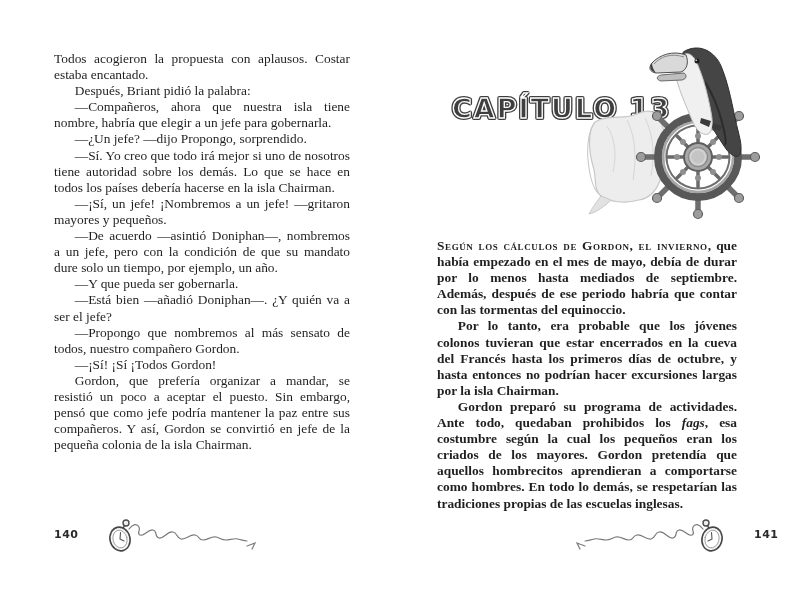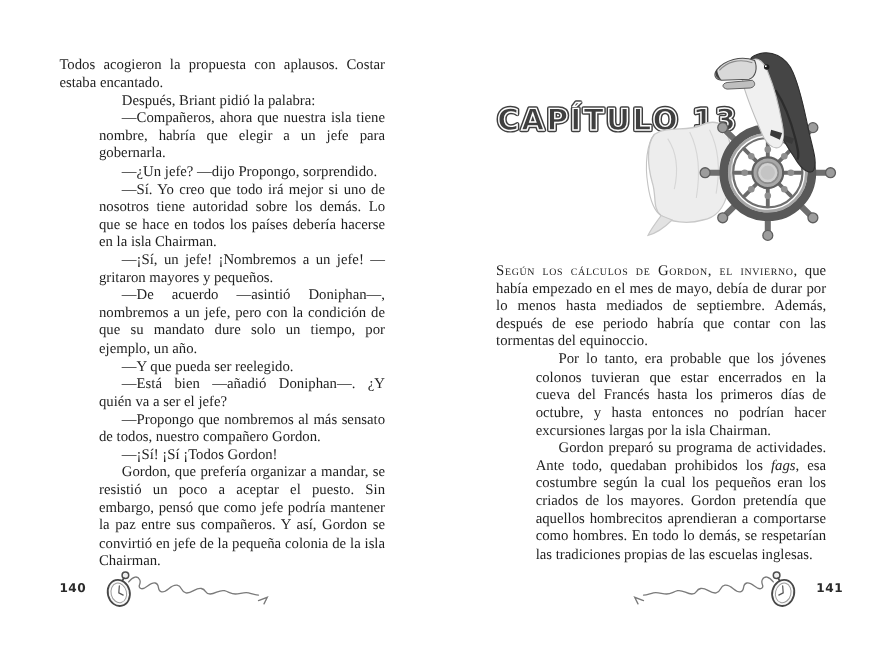--- a/index.html
+++ b/index.html
@@ -13,64 +13,64 @@
   
   .text-col p{
     margin:0;
     text-align:justify;
     font-size:13.4px;
     line-height:16.1px;
     color:#1f1f1f;
     hyphens:auto;
     -webkit-hyphens:auto;
   }
-  .text-col p.indent{text-indent:1.55em;margin-left:36px;}
+  .text-col p.indent{text-indent:1.55em;}
   .left-col{position:absolute;left:54px;top:51px;width:296px;}
-  .right-col{position:absolute;left:451px;top:238px;width:300px;}
+  .right-col{position:absolute;left:437px;top:238px;width:300px;font-weight:bold;}
   .smallcaps{font-variant:small-caps;letter-spacing:.6px;}
   .ital{font-style:italic;}
 
   
   .chapter-title-svg{position:absolute;left:450px;top:86px;}
   .title-base{
     font-family:"DejaVu Sans",sans-serif;font-weight:800;font-size:27px;
     letter-spacing:2px;fill:#3f3f3f;stroke:#3f3f3f;stroke-width:4px;
     stroke-linejoin:round;
   }
   .title-inline{
     font-family:"DejaVu Sans",sans-serif;font-weight:800;font-size:27px;
     letter-spacing:2px;fill:#3f3f3f;stroke:#ffffff;stroke-width:1.3px;
   }
 
   
   .illustration{position:absolute;left:555px;top:42px;}
 
   
-  .footer{position:absolute;top:512px;display:flex;align-items:center;gap:9px;}
+  .footer{position:absolute;top:512px;display:flex;align-items:center;gap:21px;}
   .footer-left{left:54px;}
   .footer-right{left:563px;align-items:center;}
   .page-num{
     font-family:"DejaVu Sans",sans-serif;font-weight:bold;
     font-size:11px;letter-spacing:.5px;color:#2a2a2a;
   }
 </style>
 </head>
 <body>
 
 <div class="spread">
 
   <div class="text-col left-col">
     <p>Todos acogieron la propuesta con aplausos. Costar estaba encantado.</p>
     <p class="indent">Después, Briant pidió la palabra:</p>
     <p class="indent">—Compañeros, ahora que nuestra isla tiene nombre, habría que elegir a un jefe para gobernarla.</p>
     <p class="indent">—¿Un jefe? —dijo Propongo, sorprendido.</p>
     <p class="indent">—Sí. Yo creo que todo irá mejor si uno de nosotros tiene autoridad sobre los demás. Lo que se hace en todos los países debería hacerse en la isla Chairman.</p>
     <p class="indent">—¡Sí, un jefe! ¡Nombremos a un jefe! —gritaron mayores y pequeños.</p>
     <p class="indent">—De acuerdo —asintió Doniphan—, nombremos a un jefe, pero con la condición de que su mandato dure solo un tiempo, por ejemplo, un año.</p>
-    <p class="indent">—Y que pueda ser reelegido.</p>
+    <p class="indent">—Y que pueda ser gobernarla.</p>
     <p class="indent">—Está bien —añadió Doniphan—. ¿Y quién va a ser el jefe?</p>
     <p class="indent">—Propongo que nombremos al más sensato de todos, nuestro compañero Gordon.</p>
     <p class="indent">—¡Sí! ¡Sí ¡Todos Gordon!</p>
     <p class="indent">Gordon, que prefería organizar a mandar, se resistió un poco a aceptar el puesto. Sin embargo, pensó que como jefe podría mantener la paz entre sus compañeros. Y así, Gordon se convirtió en jefe de la pequeña colonia de la isla Chairman.</p>
   </div>
 
   <div class="footer footer-left">
     <span class="page-num">140</span>
     <svg width="190" height="44" viewBox="0 0 190 44">
       <g stroke-linecap="round">

